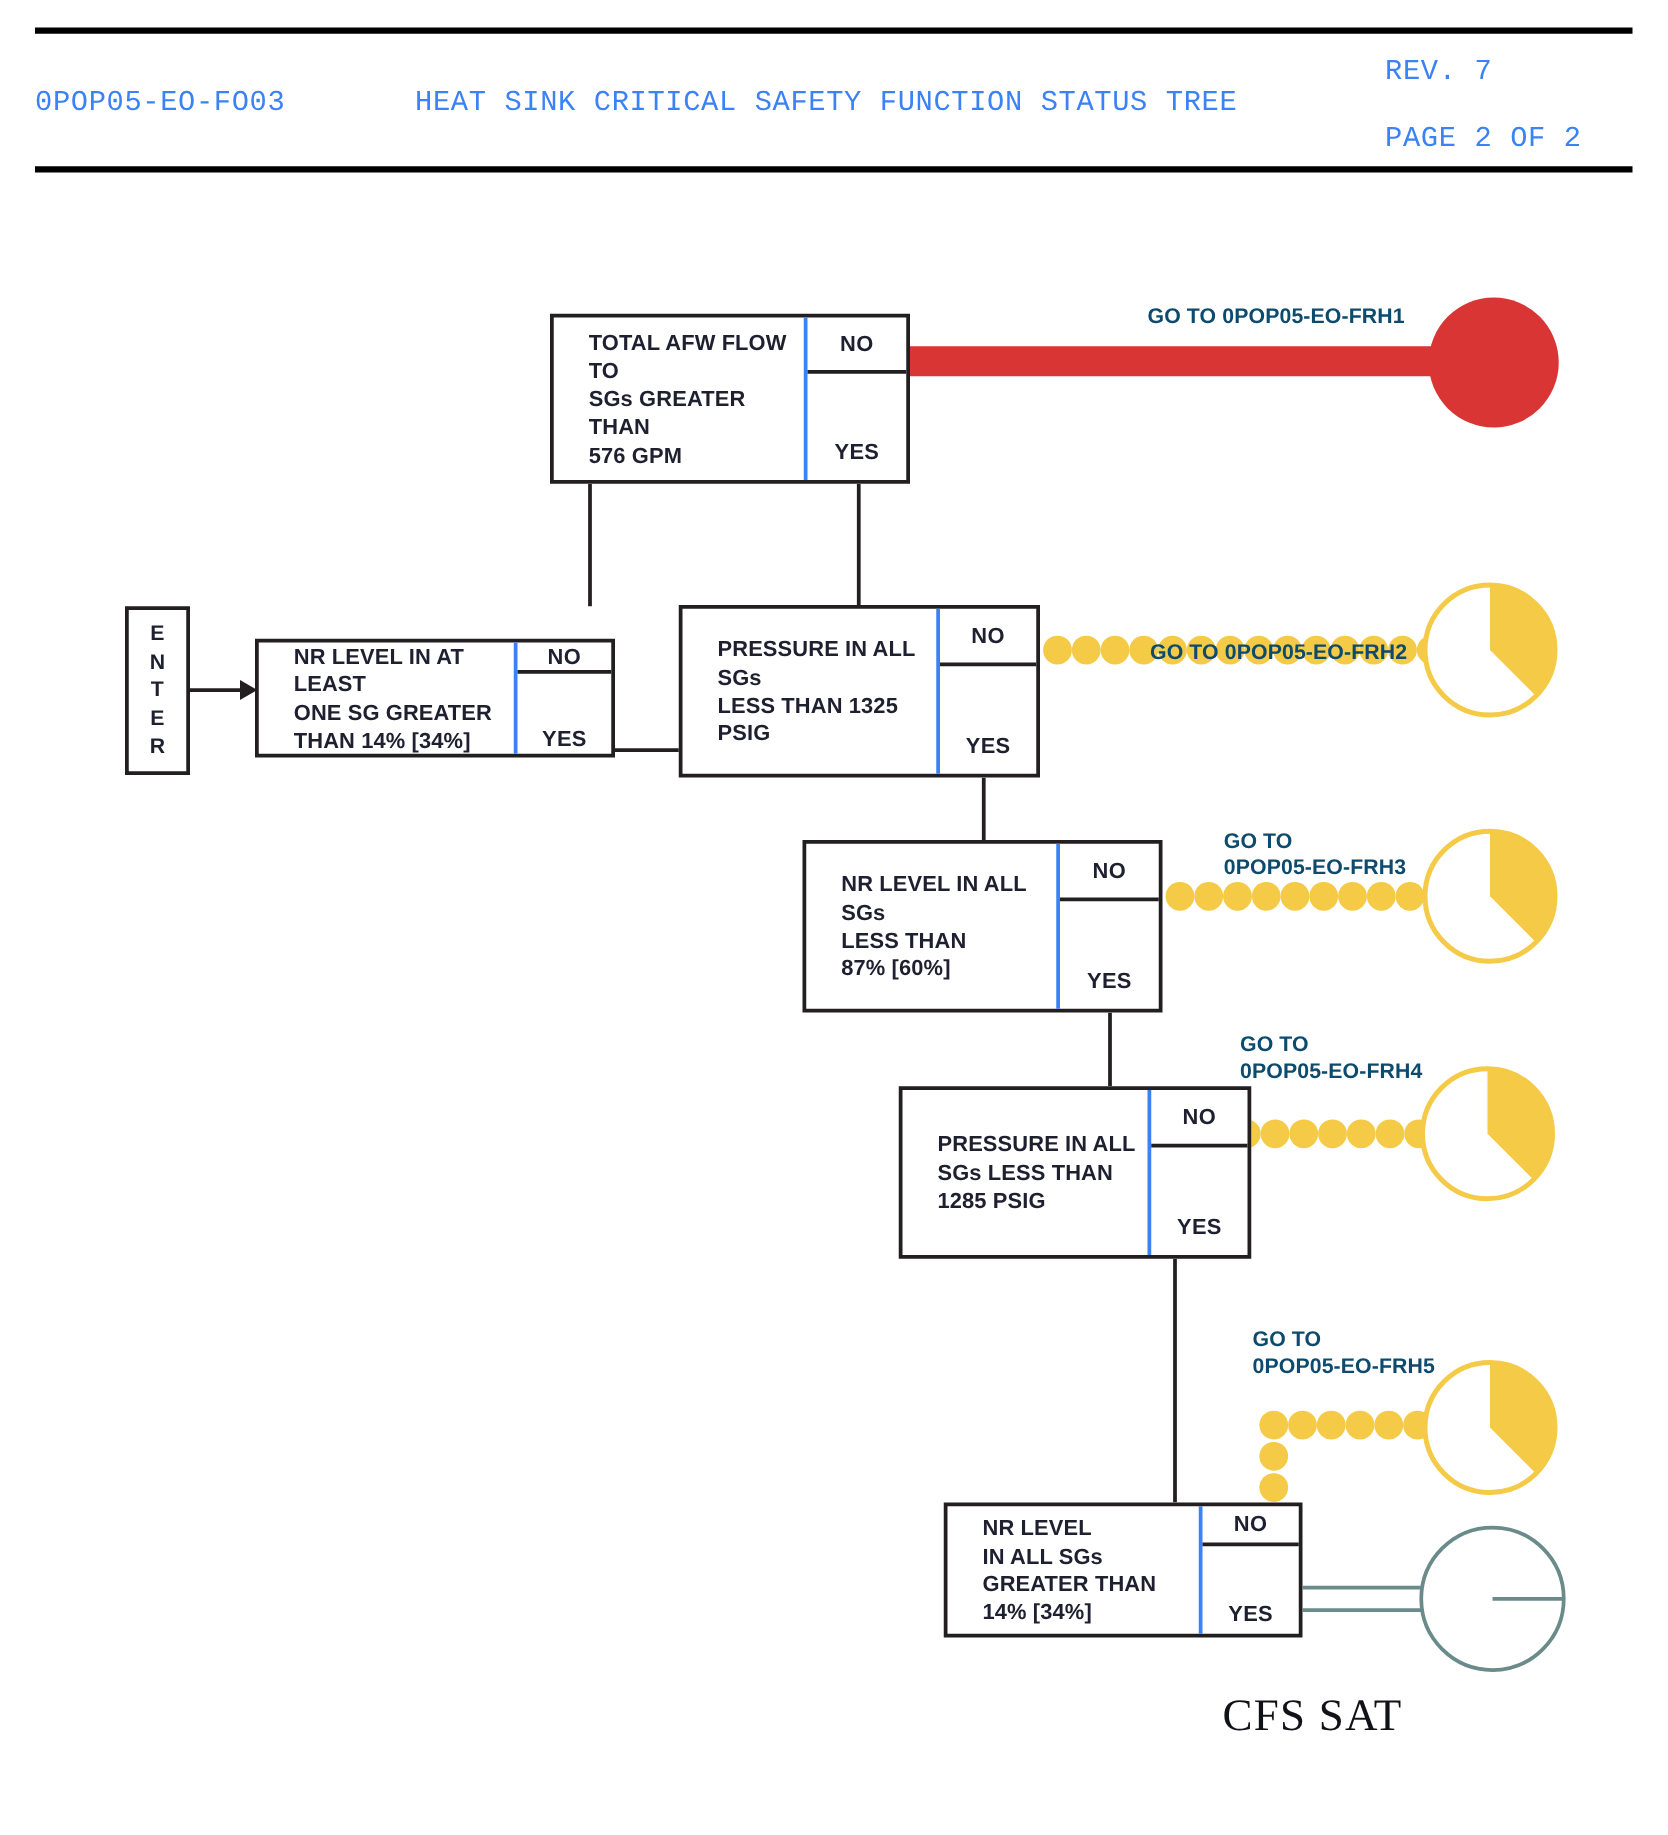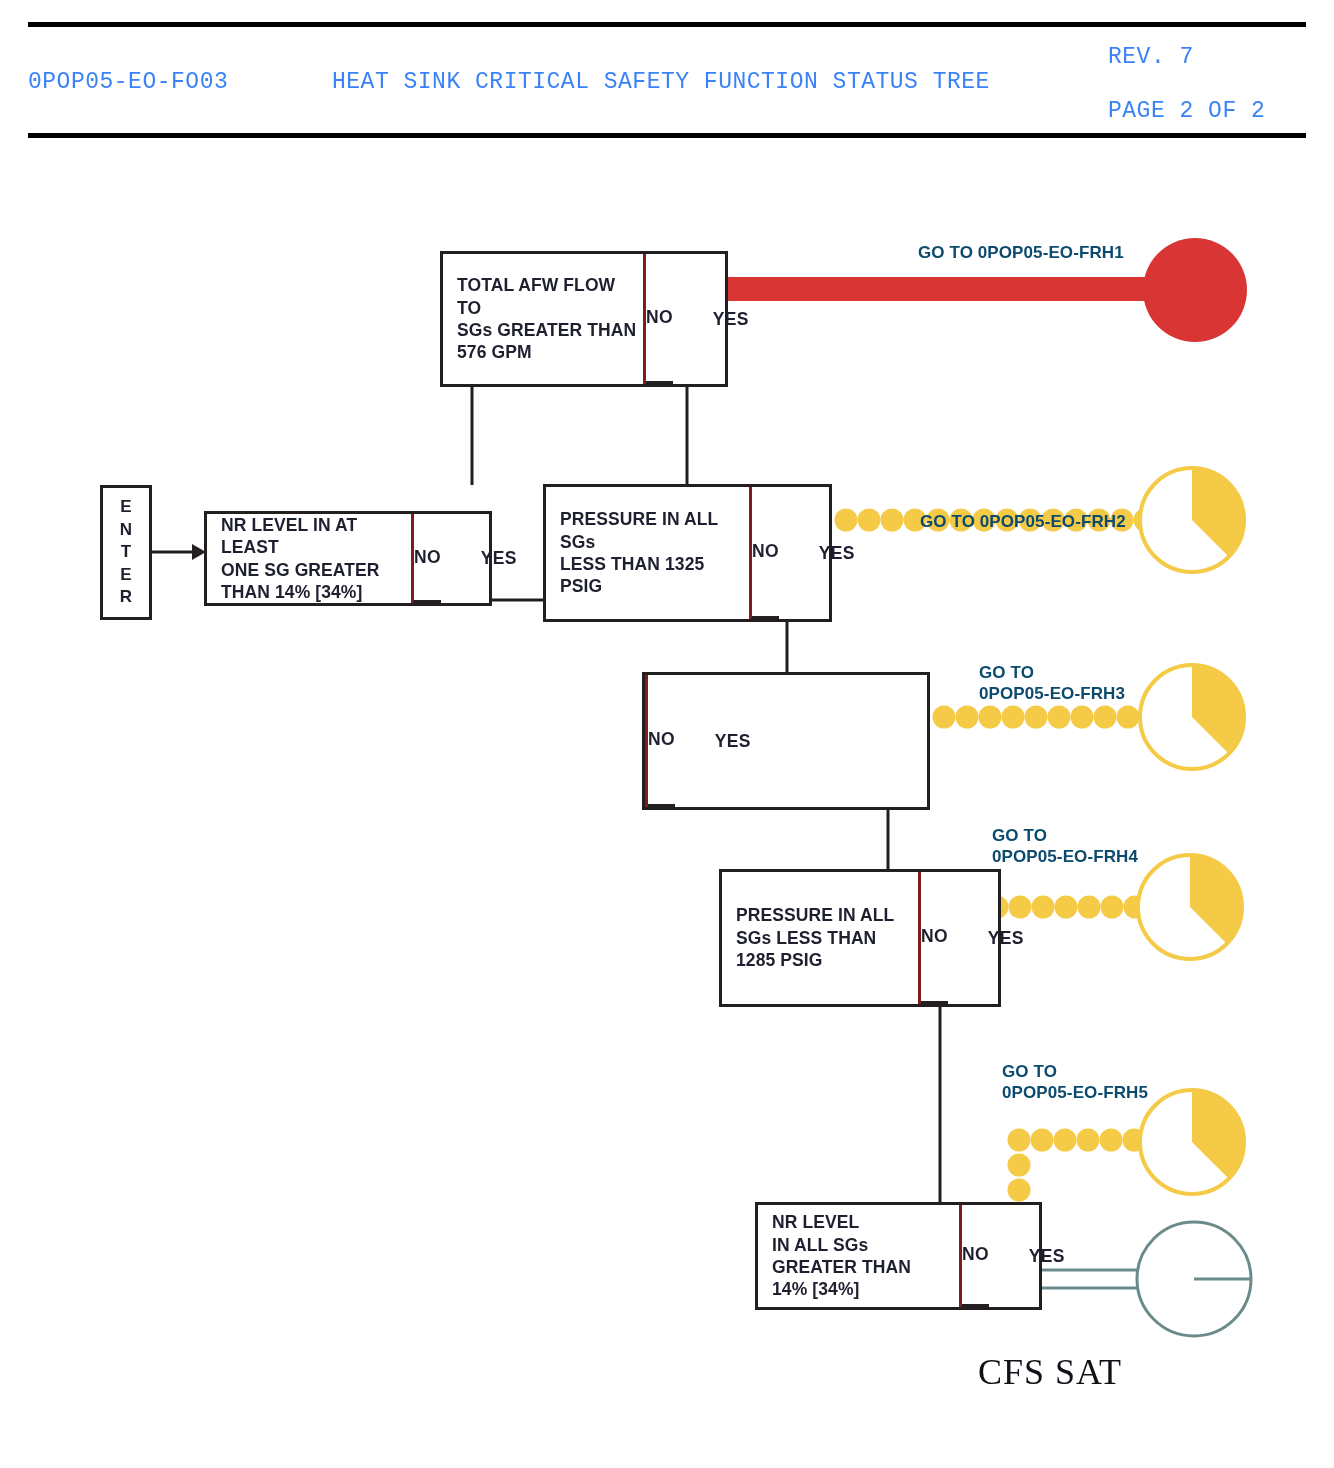--- a/index.html
+++ b/index.html
@@ -61,36 +61,36 @@
     border: 3px solid #231f20;
     background: #ffffff;
     display: flex;
     flex-direction: row;
   }
   .dbox-q {
     flex: 1 1 auto;
     display: flex;
     align-items: center;
     box-sizing: border-box;
-    padding-left: 14px;
+    padding-left: 28px;
     padding-right: 6px;
   }
   .dbox-q-text {
     font-size: 17.5px;
     line-height: 1.28;
     font-weight: 600;
     color: #1e2030;
     letter-spacing: 0.1px;
     white-space: pre-line;
   }
   .dbox-ans {
     box-sizing: border-box;
-    border-left: 3px solid #7f1d1d;
-    display: flex;
-    flex-direction: row;
+    border-left: 3px solid #3b82f6;
+    display: flex;
+    flex-direction: column;
     flex: 0 0 auto;
     gap: 40px;
   }
   .dbox-no, .dbox-yes {
     flex: 1 1 50%;
     display: flex;
     align-items: center;
     justify-content: center;
     box-sizing: border-box;
   }
@@ -311,20 +311,25 @@
       <div class="dbox-no">
         <span class="dbox-ans-text">NO</span>
       </div>
       <div class="dbox-yes">
         <span class="dbox-ans-text">YES</span>
       </div>
     </div>
   </div>
 
   <div class="dbox" style="left:642px; top:672px; width:288px; height:138px;">
+    <div class="dbox-q">
+      <span class="dbox-q-text">NR LEVEL IN ALL SGs
+LESS THAN
+87% [60%]</span>
+    </div>
     <div class="dbox-ans" style="width:82px;">
       <div class="dbox-no">
         <span class="dbox-ans-text">NO</span>
       </div>
       <div class="dbox-yes">
         <span class="dbox-ans-text">YES</span>
       </div>
     </div>
   </div>
 

